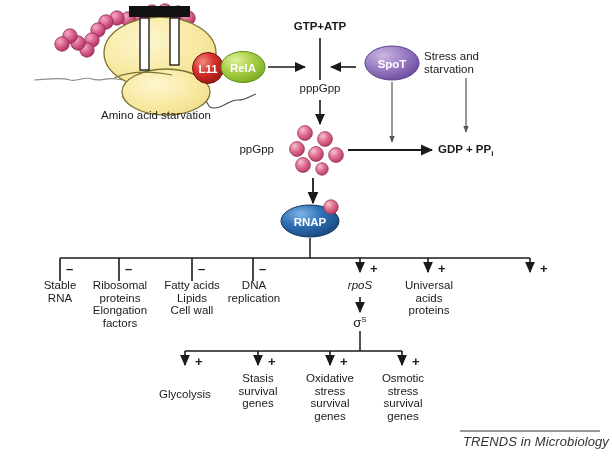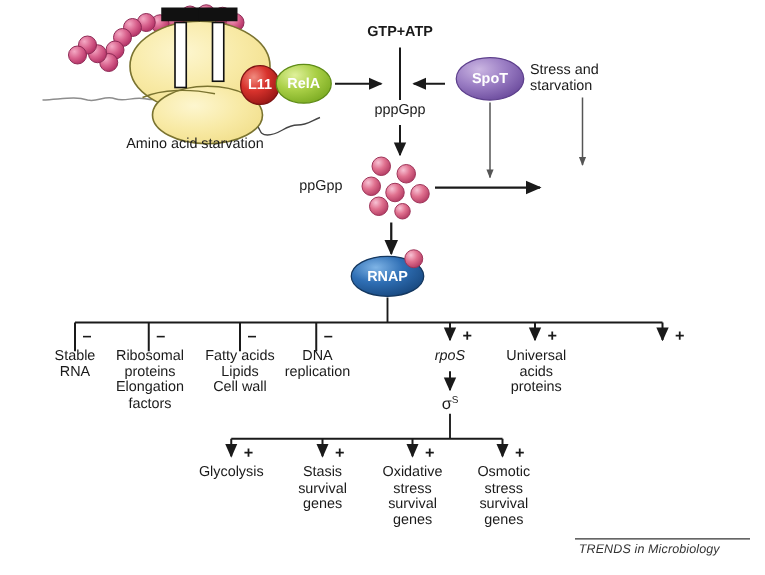--- a/index.html
+++ b/index.html
@@ -11,21 +11,21 @@
   }
   #stage{position:absolute;left:0;top:0;width:612px;height:460px;}
   svg#art{position:absolute;left:0;top:0;width:612px;height:460px;}
   .lbl{position:absolute;font-family:"Liberation Sans",sans-serif;
        font-size:11.5px;line-height:12.6px;color:#1a1a1a;
        text-align:center;white-space:pre-line;}
   .lbl.bold{font-weight:bold;}
   .lbl.ital{font-style:italic;}
   .sign{position:absolute;font-size:13px;font-weight:bold;color:#1a1a1a;
         font-family:"Liberation Sans",sans-serif;line-height:13px;}
-  .credit{position:absolute;font-style:italic;font-size:10px;color:#333;
+  .credit{position:absolute;font-style:italic;font-size:13px;color:#333;
           font-family:"Liberation Sans",sans-serif;letter-spacing:.1px;}
   .oval-txt{font-family:"Liberation Sans",sans-serif;font-weight:bold;
             fill:#ffffff;text-anchor:middle;dominant-baseline:central;}
 </style>
 </head>
 <body>
 
 <div id="stage">
 
   <svg id="art" viewBox="0 0 612 460">
@@ -191,20 +191,21 @@
 
   <div class="lbl bold" style="left:272px;top:20px;width:96px;">GTP+ATP</div>
 
   <div class="lbl" style="left:284px;top:82px;width:72px;">pppGpp</div>
 
   <div class="lbl" style="left:424px;top:50px;width:110px;text-align:left;">Stress and
 starvation</div>
 
   <div class="lbl" style="left:218px;top:143px;width:56px;text-align:right;">ppGpp</div>
 
+  <div class="lbl bold" style="left:438px;top:143px;width:130px;text-align:left;"><span>GDP + PP</span><sub style="font-size:8px;">i</sub></div>
 
   <div class="sign" style="left:66px;top:262px;">–</div>
   <div class="sign" style="left:125px;top:262px;">–</div>
   <div class="sign" style="left:198px;top:262px;">–</div>
   <div class="sign" style="left:259px;top:262px;">–</div>
   <div class="sign" style="left:370px;top:262px;">+</div>
   <div class="sign" style="left:438px;top:262px;">+</div>
   <div class="sign" style="left:540px;top:262px;">+</div>
 
   <div class="lbl" style="left:24px;top:279px;width:72px;">Stable
@@ -223,21 +224,21 @@
 acids
 proteins</div>
 
   <div class="lbl" style="left:336px;top:314px;width:48px;font-size:13px;"><span>σ</span><sup style="font-size:8px;">S</sup></div>
 
   <div class="sign" style="left:195px;top:355px;">+</div>
   <div class="sign" style="left:268px;top:355px;">+</div>
   <div class="sign" style="left:340px;top:355px;">+</div>
   <div class="sign" style="left:412px;top:355px;">+</div>
 
-  <div class="lbl" style="left:142px;top:372px;width:86px;">Glycolysis</div>
+  <div class="lbl" style="left:142px;top:388px;width:86px;">Glycolysis</div>
   <div class="lbl" style="left:222px;top:372px;width:72px;">Stasis
 survival
 genes</div>
   <div class="lbl" style="left:292px;top:372px;width:76px;">Oxidative
 stress
 survival
 genes</div>
   <div class="lbl" style="left:366px;top:372px;width:74px;">Osmotic
 stress
 survival

